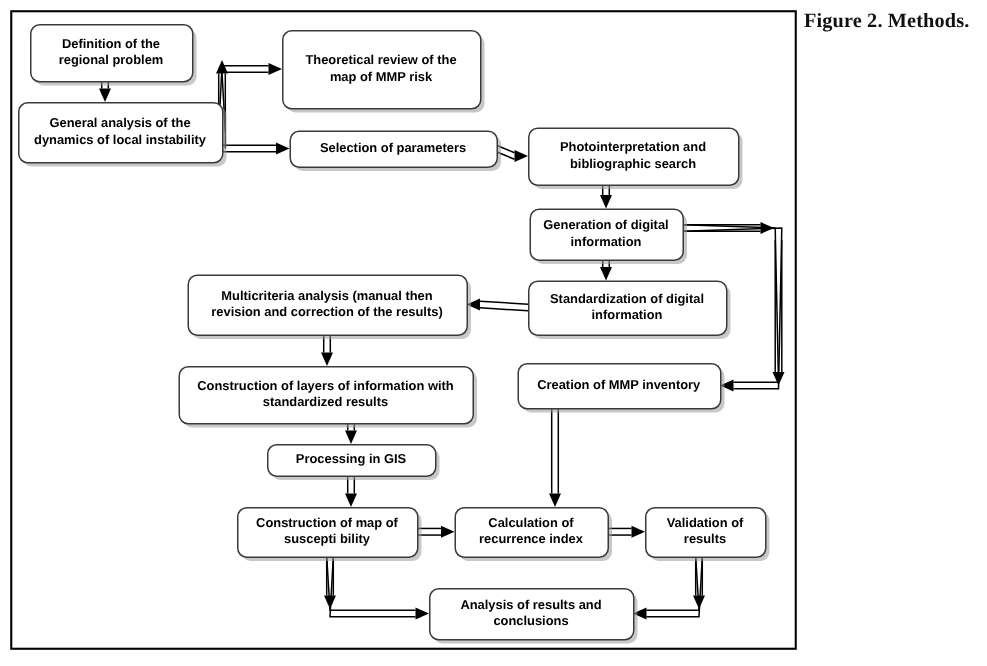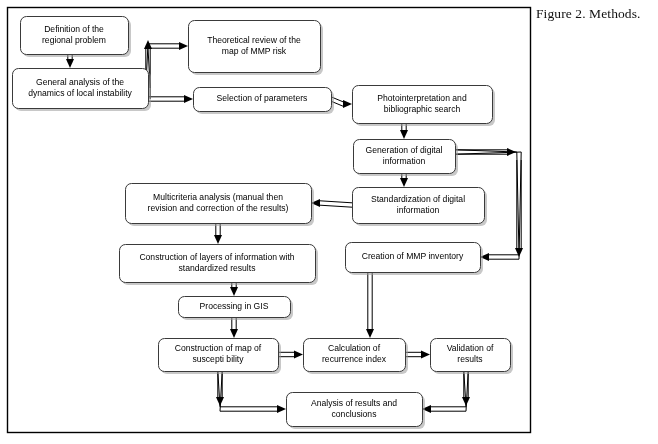--- a/index.html
+++ b/index.html
@@ -3,21 +3,21 @@
 <meta charset="utf-8">
 <title>Figure 2. Methods.</title>
 <style>
   html,body{margin:0;padding:0;}
   body{
     width:658px;height:444px;
     background:#ffffff;
     font-family:"Liberation Sans", sans-serif;
     overflow:hidden;
   }
-  #page{position:relative;width:658px;height:444px;}
+  #page{position:relative;width:658px;height:444px;font-weight:bold;}
   #figure-caption{
     position:absolute;
     left:536px; top:6px;
     width:122px;
     font-family:"Liberation Serif", serif;
     font-size:13.5px;
     color:#111111;
     letter-spacing:0.1px;
     white-space:nowrap;
   }

